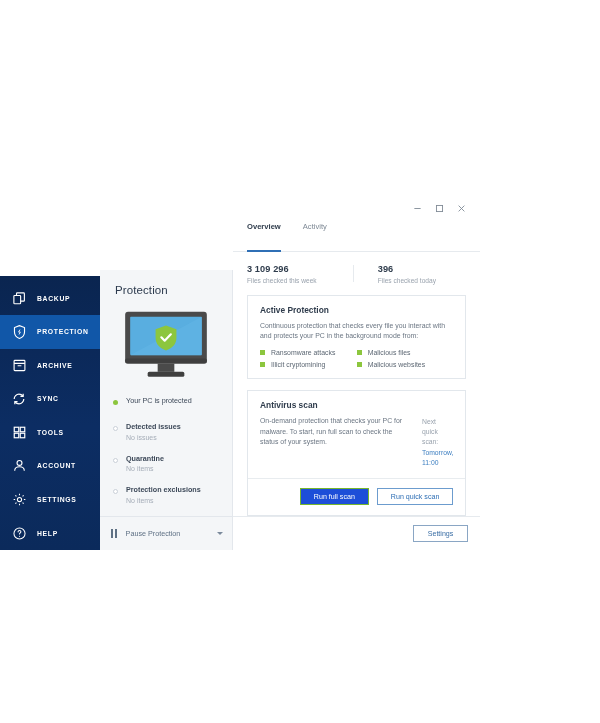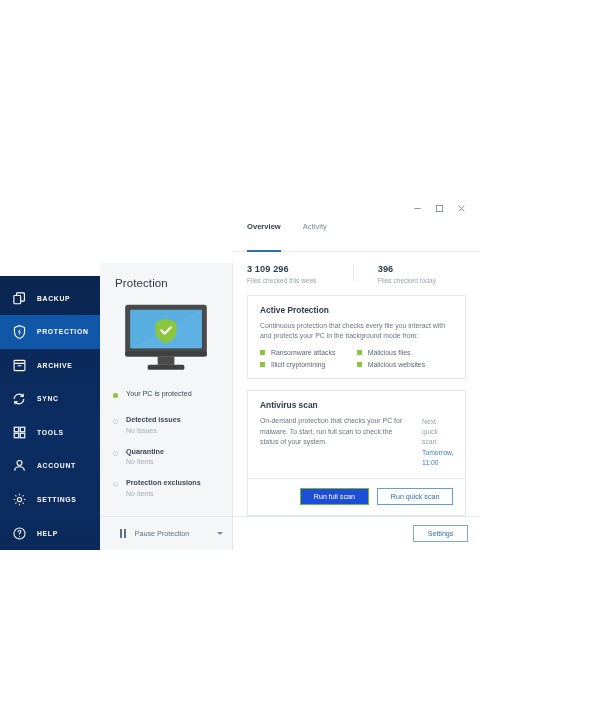--- a/index.html
+++ b/index.html
@@ -113,23 +113,22 @@
     line-height: 1.5;
     margin-top: 1px;
   }
   .status-group { margin-bottom: 10px; }
   .mid-spacer { flex: 1 1 auto; }
   .pause-bar {
     height: 34px;
     border-top: 1px solid #e3e7ec;
     display: flex;
     align-items: center;
-    padding: 0 9px 0 20px;
-    cursor: pointer;
-    margin-top: 7px;
+    padding: 0 9px 0 11px;
+    cursor: pointer;
   }
   .pause-icon {
     display: flex;
     gap: 1.6px;
     margin-right: 9px;
   }
   .pause-icon i {
     display: block;
     width: 2px; height: 9px;
     background: #5f7184;

